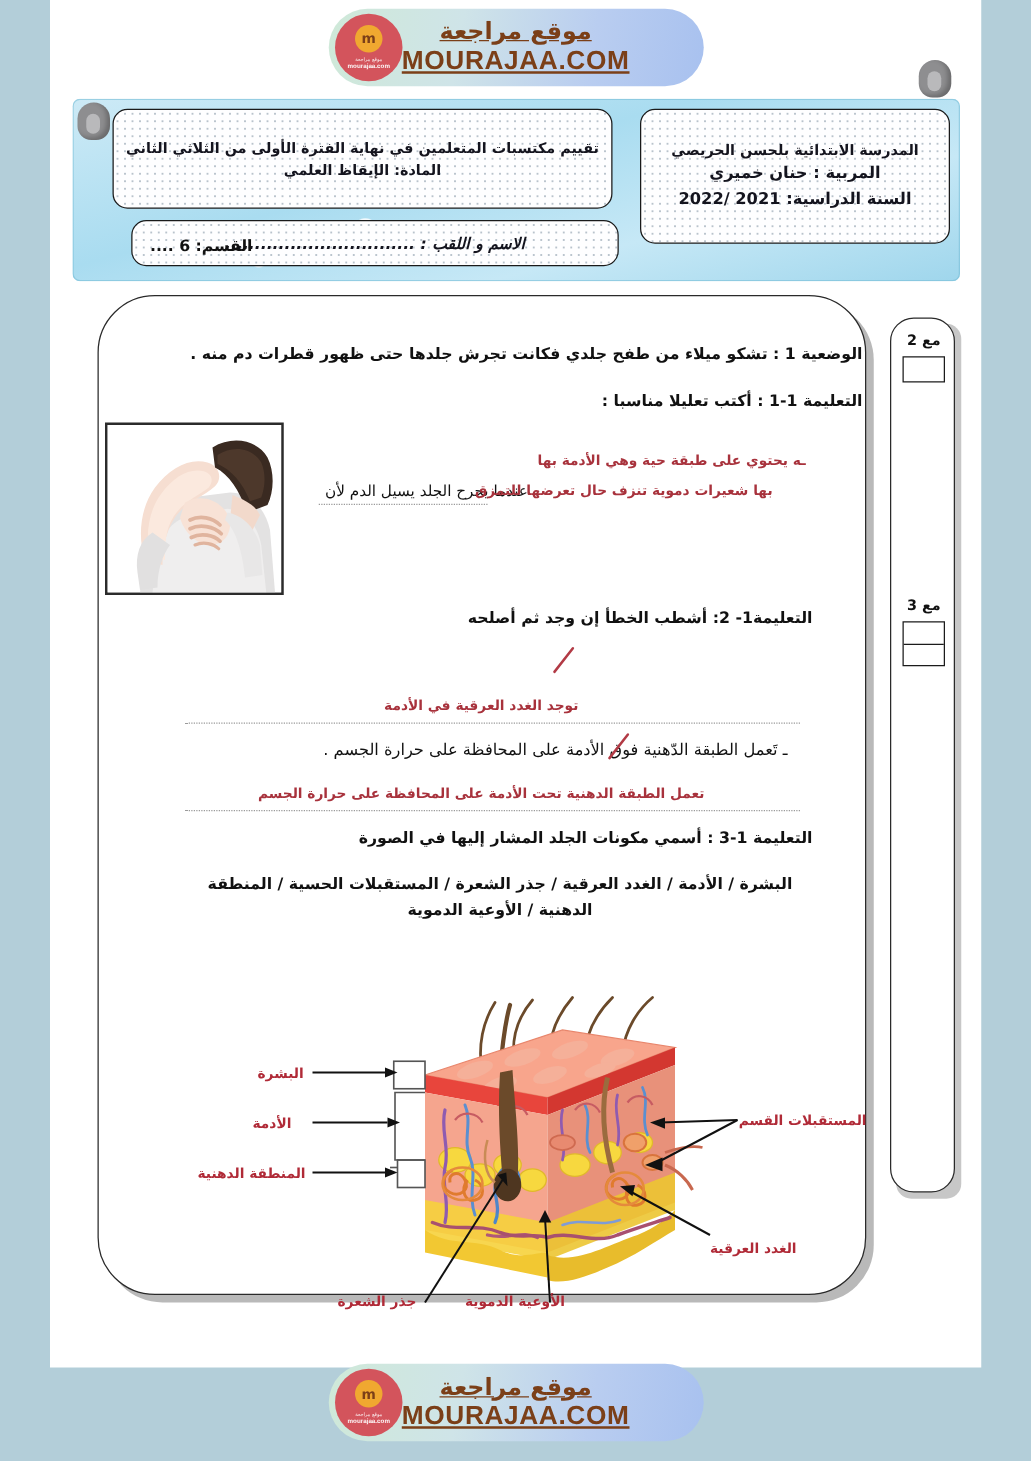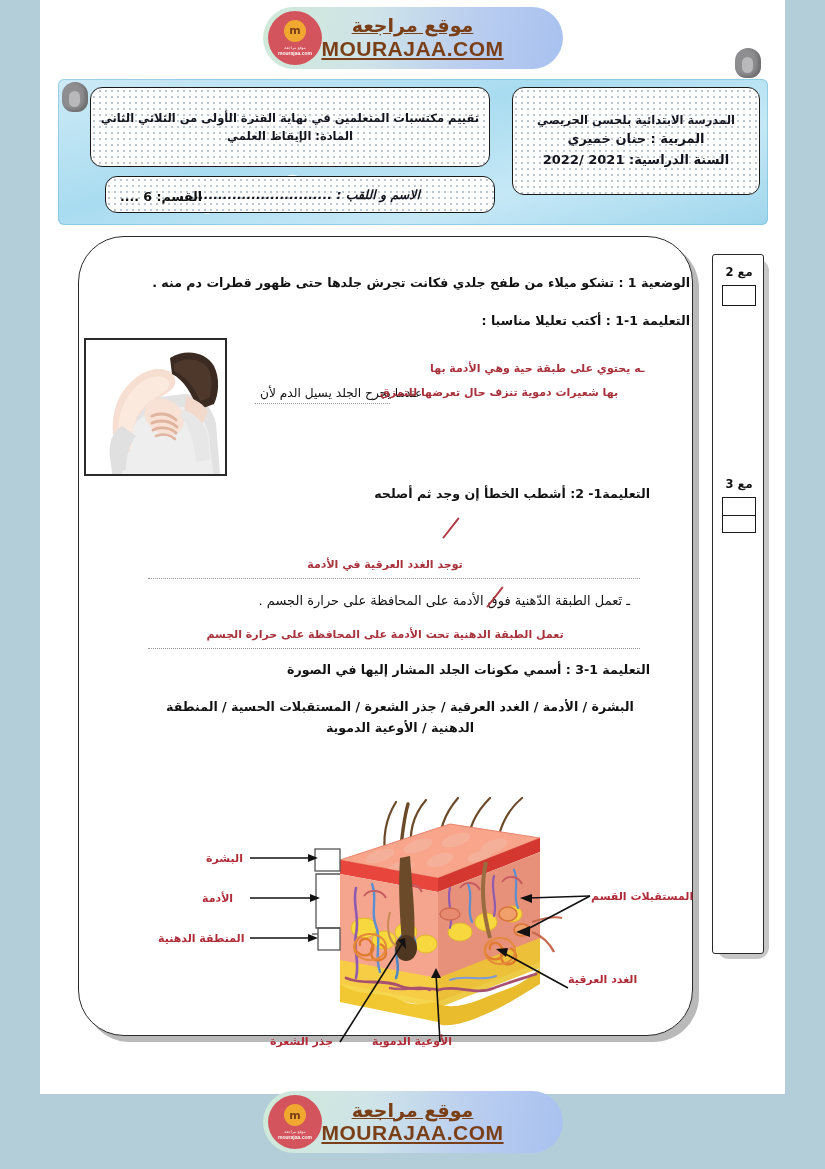--- a/index.html
+++ b/index.html
@@ -175,21 +175,21 @@
     width: 52px; height: 700px;
     background: #c7c7c7;
     border-radius: 12px;
   }
   .score-col {
     position: absolute;
     left: 712px; top: 254px;
     width: 52px; height: 700px;
     background: #fff;
     border: 1.4px solid #2a2a2a;
-    border-radius: 3px;
+    border-radius: 19px;
   }
   .score-group { position: absolute; left: 0; width: 52px; text-align: center; }
   .score-lbl {
     font-family: "DejaVu Sans", sans-serif;
     font-size: 11.5px; font-weight: bold; color: #111;
     margin-bottom: 6px;
   }
   .score-box {
     width: 34px; height: 21px;
     border: 1.3px solid #1b1b1b;
@@ -494,21 +494,21 @@
       <polygon points="248,148 255,146 256,157" fill="#111"></polygon>
 
       <path d="M290 250 L286 182" stroke="#111" stroke-width="1.6" fill="none"></path>
       <polygon points="281,186 286,176 291,186" fill="#111"></polygon>
     </svg>
 
     <div class="dlabel" style="left:56px; top:60px;">البشرة</div>
     <div class="dlabel" style="left:52px; top:100px;">الأدمة</div>
     <div class="dlabel" style="left:8px; top:140px;">المنطقة الدهنية</div>
     <div class="dlabel" style="left:441px; top:98px;">المستقبلات القسم</div>
-    <div class="dlabel" style="left:418px; top:181px;">الغدد العرقية</div>
+    <div class="dlabel" style="left:418px; top:200px;">الغدد العرقية</div>
     <div class="dlabel" style="left:120px; top:243px;">جذر الشعرة</div>
     <div class="dlabel" style="left:222px; top:243px;">الأوعية الدموية</div>
   </div>
 
   <div class="wm-band wm-bottom">
     <div class="wm-logo left">
       <div class="badge">m</div>
       <div class="l1">موقع مراجعة</div>
       <div class="l2">mourajaa.com</div>
     </div>

